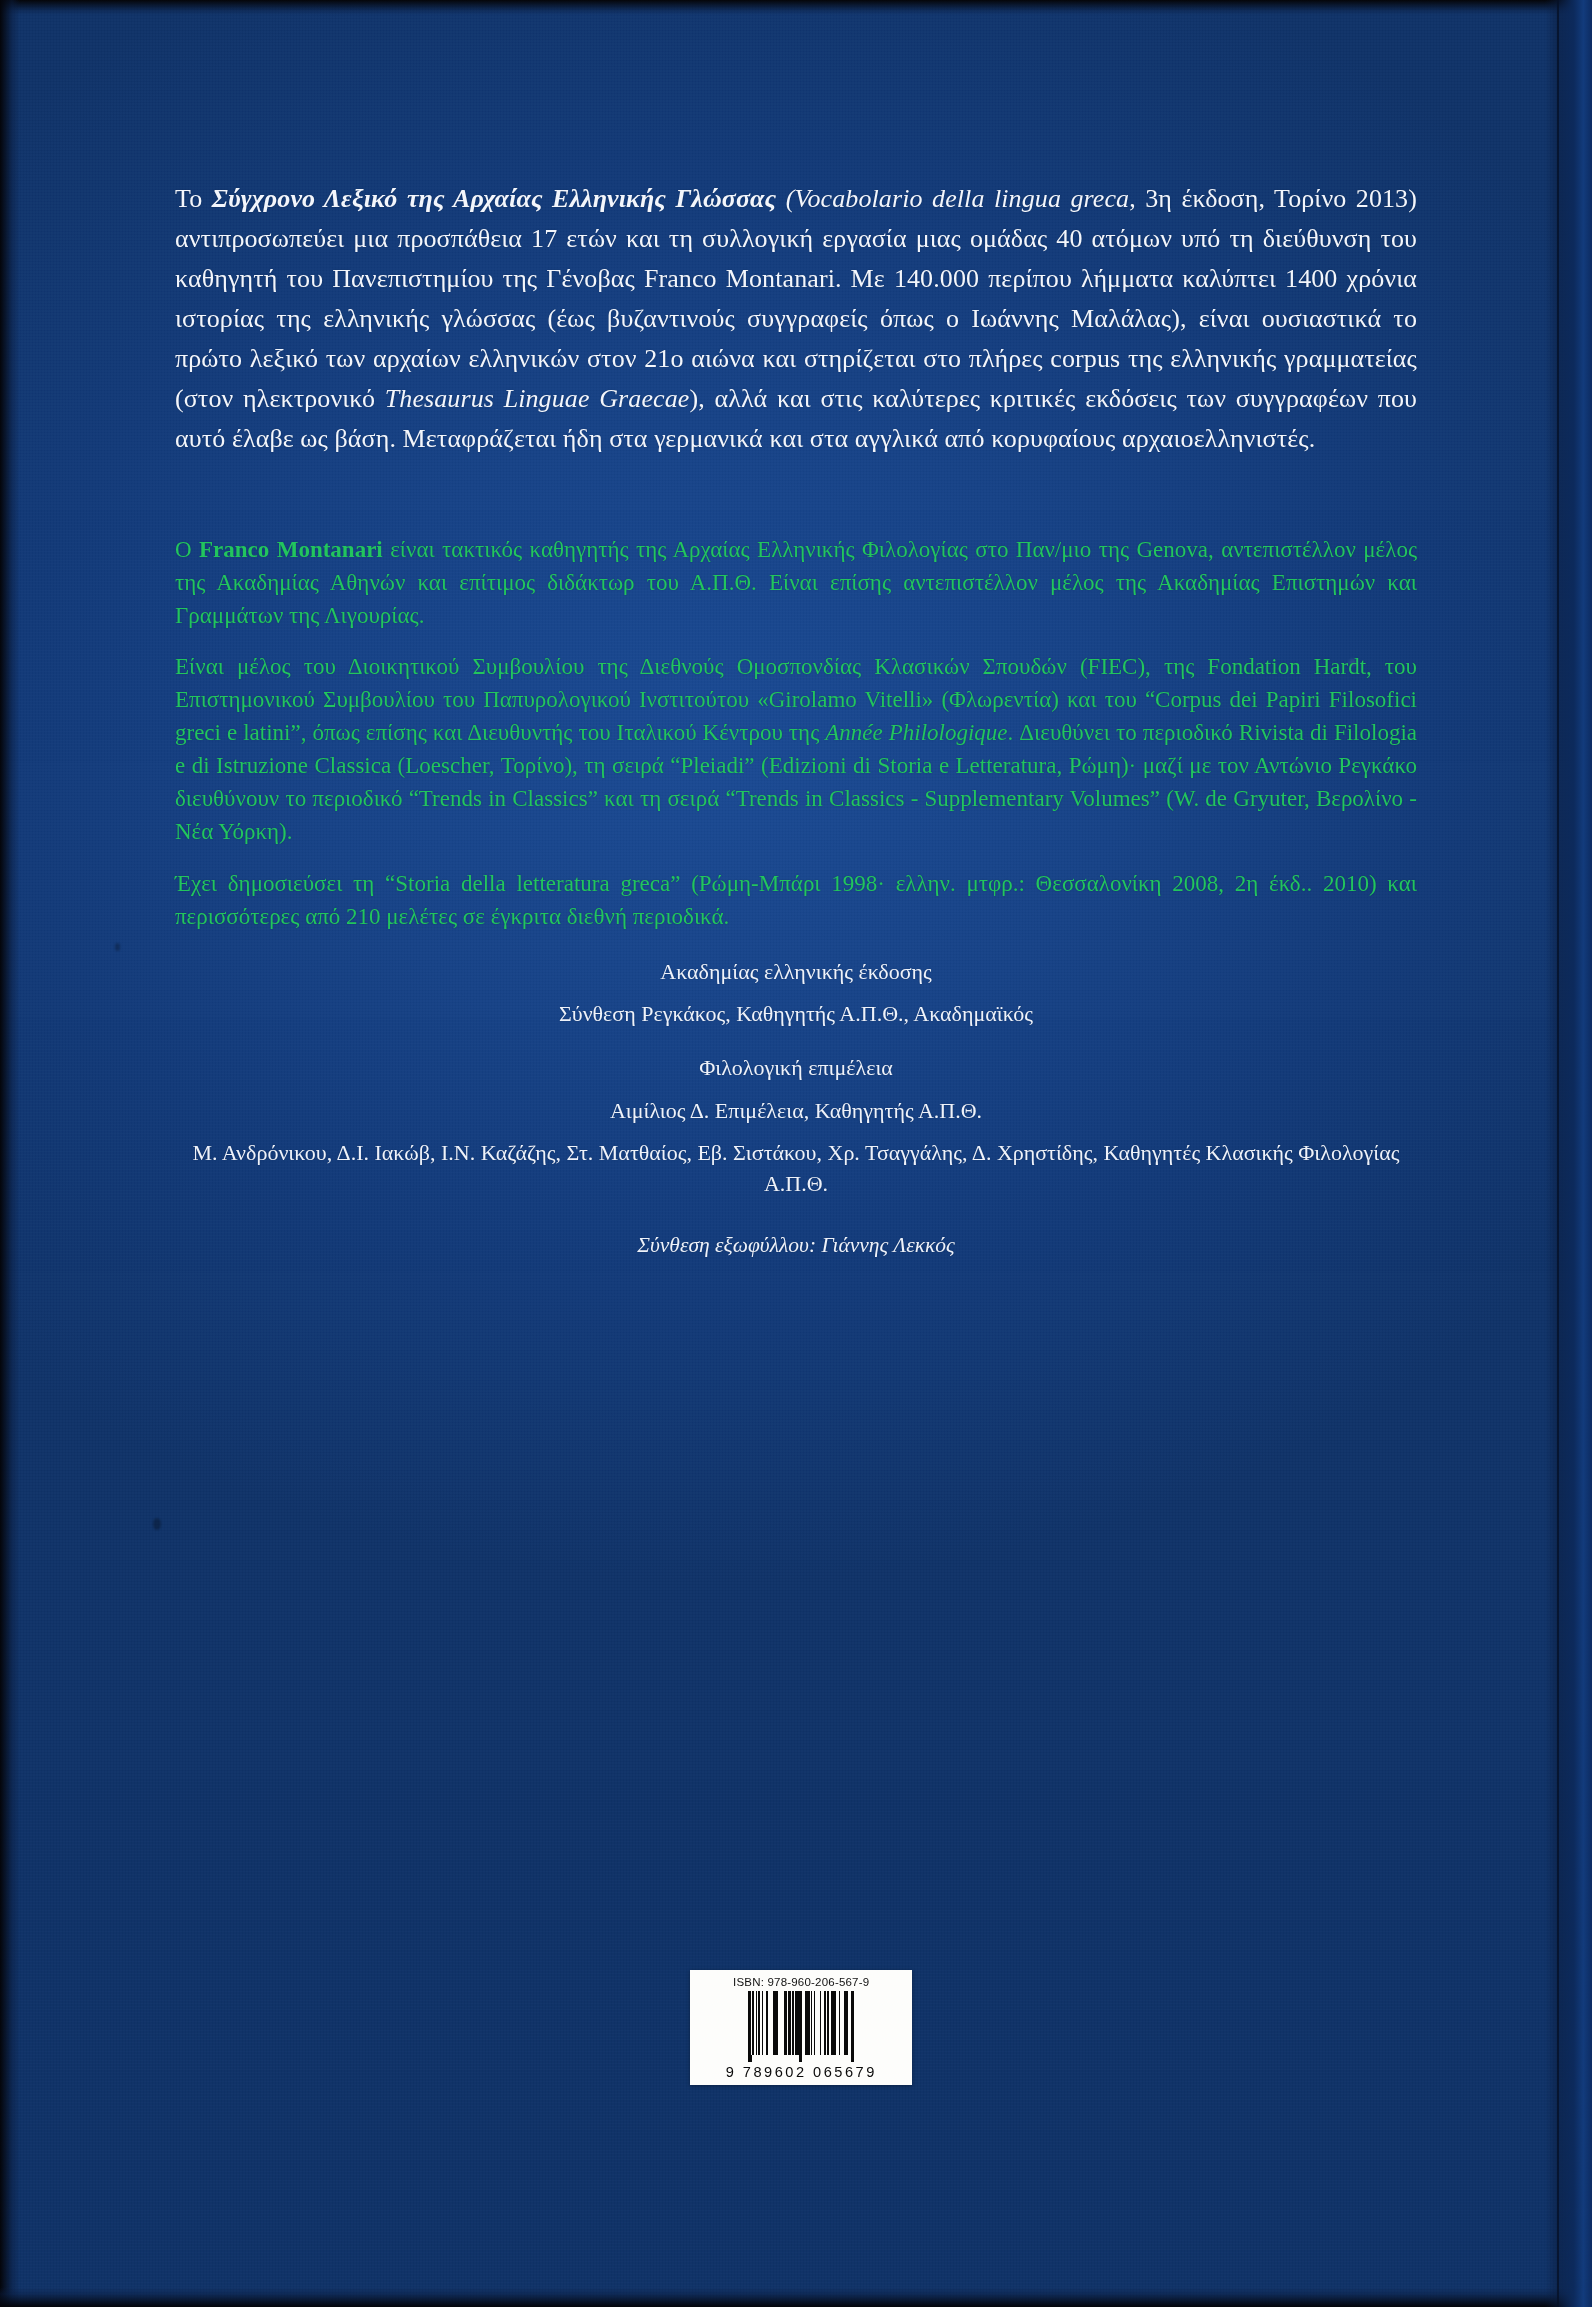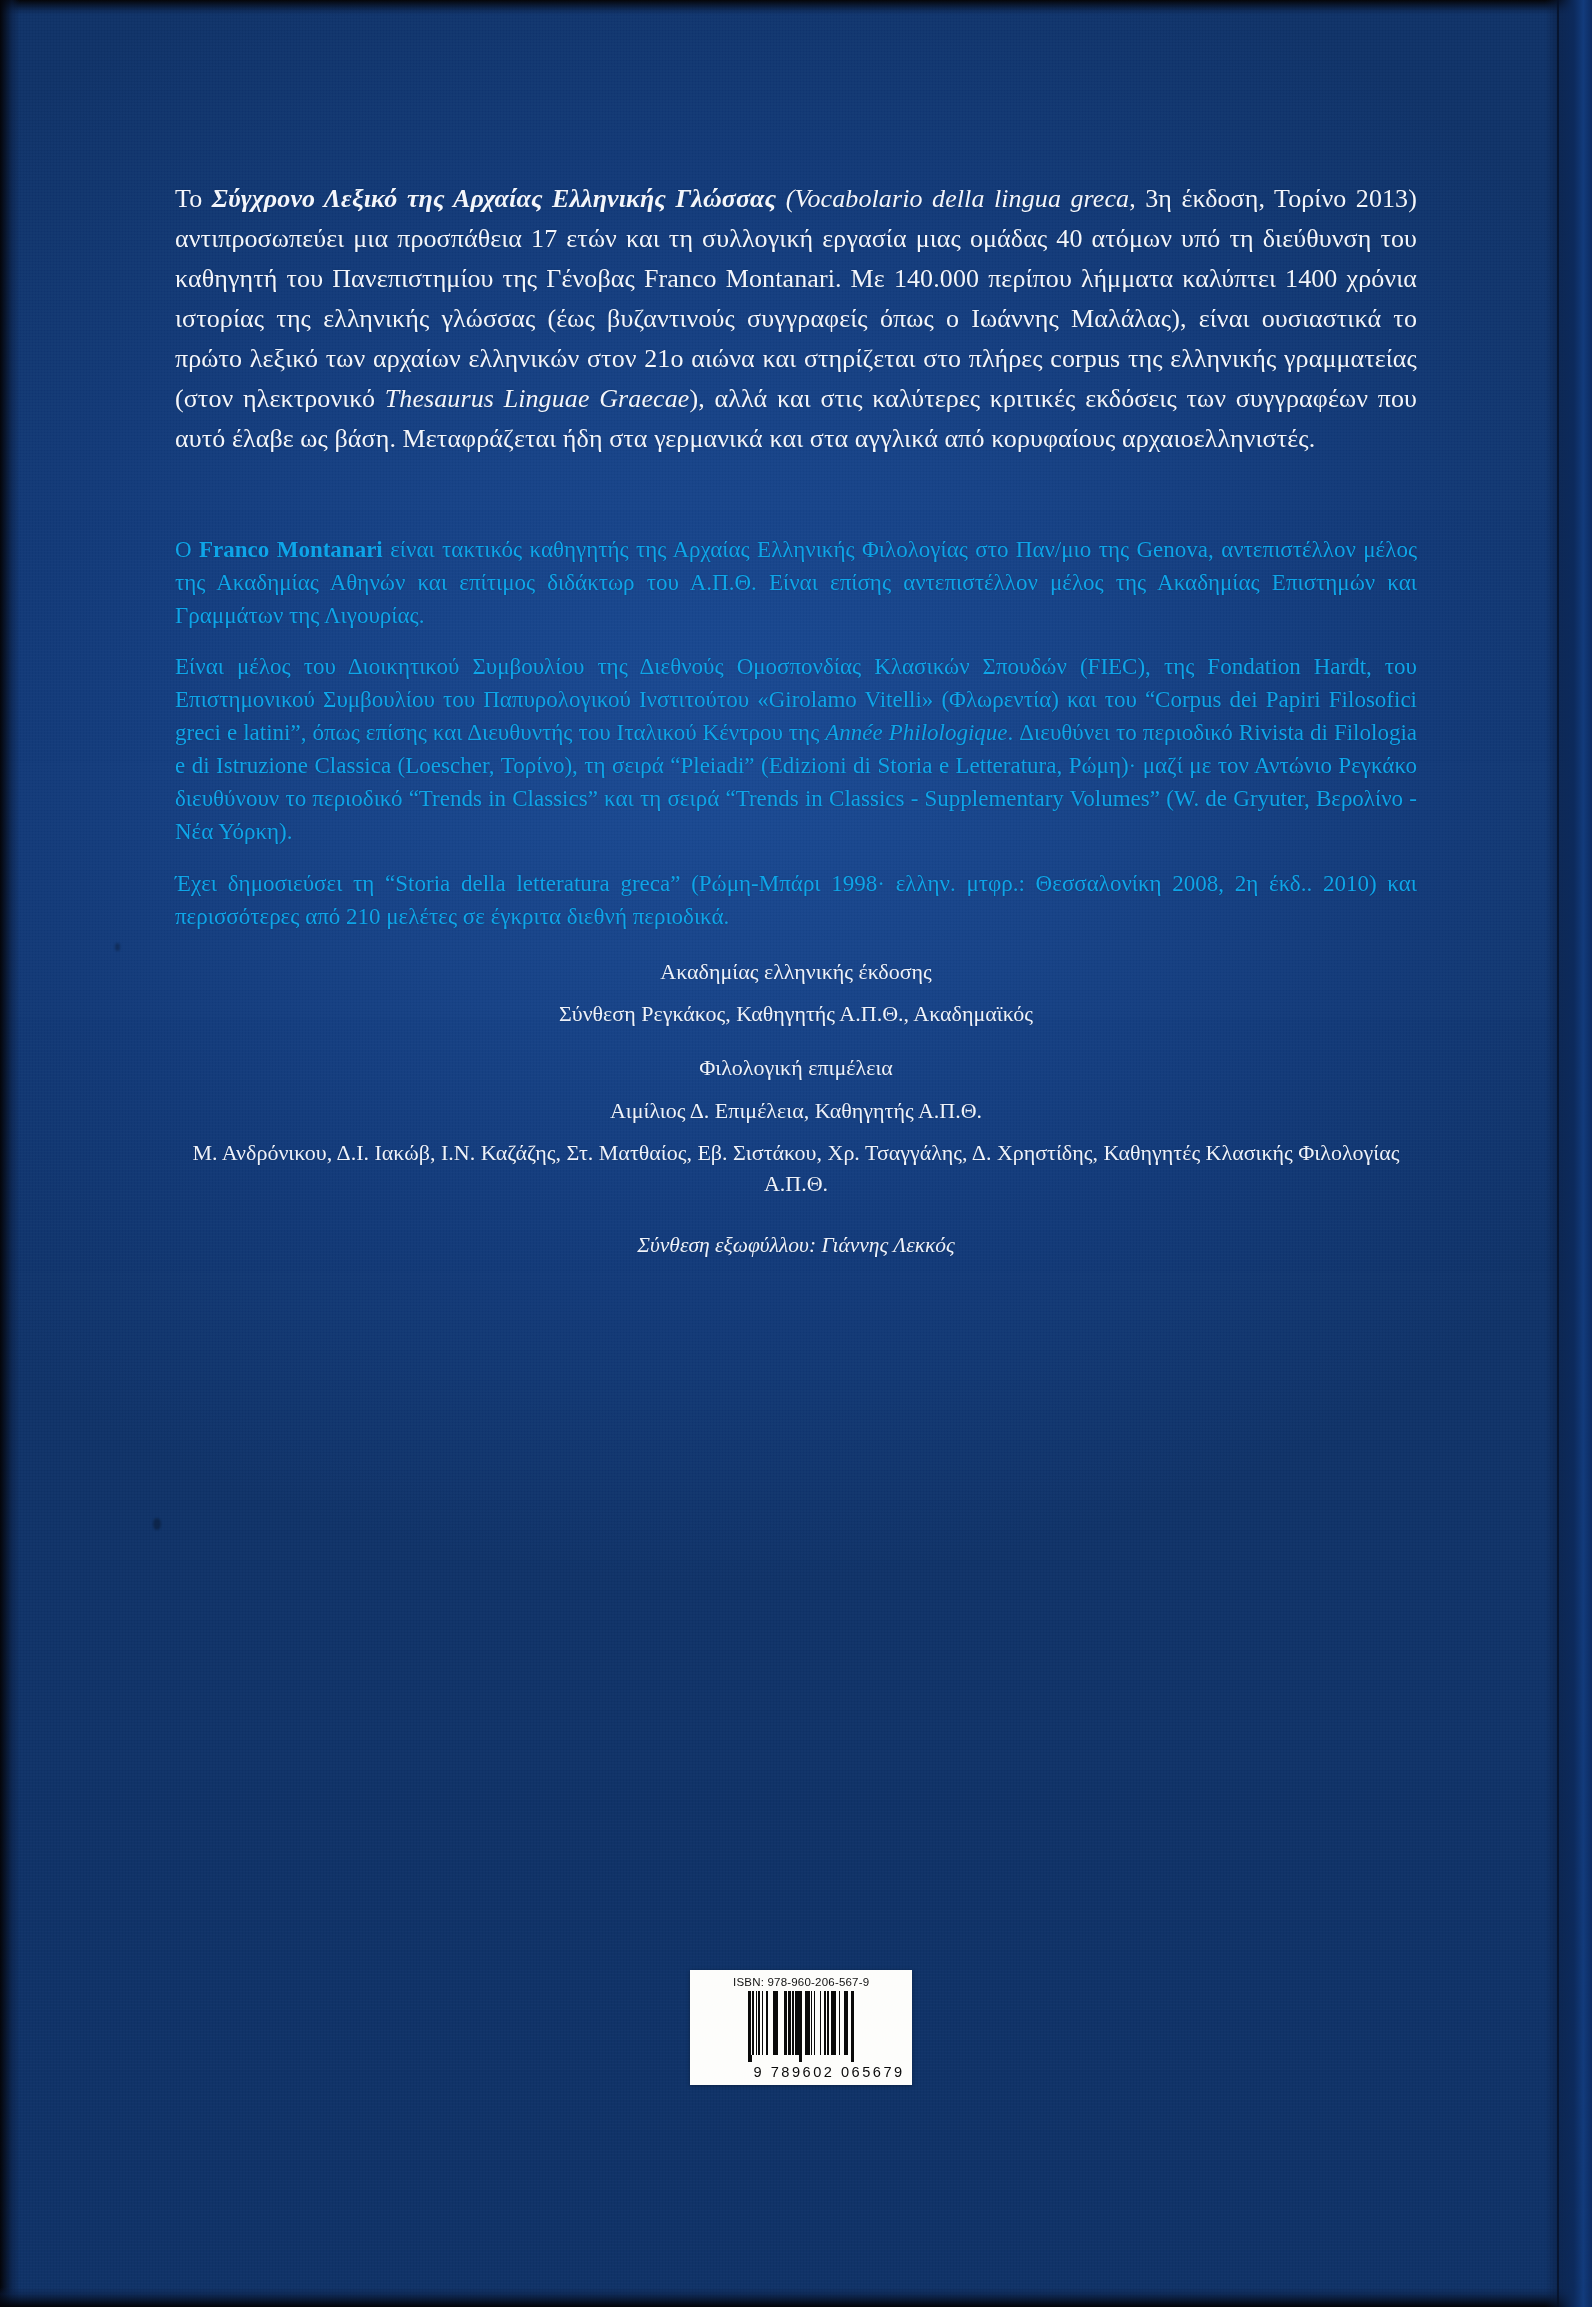--- a/index.html
+++ b/index.html
@@ -88,21 +88,21 @@
   .para-main .i { font-style: italic; }
 
   .bio {
     margin-top: 74px;
   }
   .bio p {
     margin: 0 0 20px 0;
     font-size: 23px;
     line-height: 33px;
     text-align: justify;
-    color: #0ea5e9;
+    color: #22c55e;
     text-shadow: 0 0 1.5px rgba(0,0,0,0.25);
   }
   .bio p.tight { margin-bottom: 18.4px; }
   .bio .bold { font-weight: 700; }
   .bio .i { font-style: italic; }
 
   .credits {
     margin-top: 23px;
     text-align: center;
   }
@@ -156,21 +156,21 @@
   }
   .bars i {
     display: block;
     background: #0a0a0a;
   }
   .barcode-digits {
     font-family: "Liberation Sans", sans-serif;
     font-size: 14.6px;
     letter-spacing: 2.5px;
     color: #0a0a0a;
-    text-align: right;
+    text-align: center;
     margin-top: 2.3px;
     white-space: nowrap;
   }
 </style>
 </head>
 <body>
 
 <div class="cover">
   <div class="cover-bg"></div>
   <div class="cover-texture"></div>

